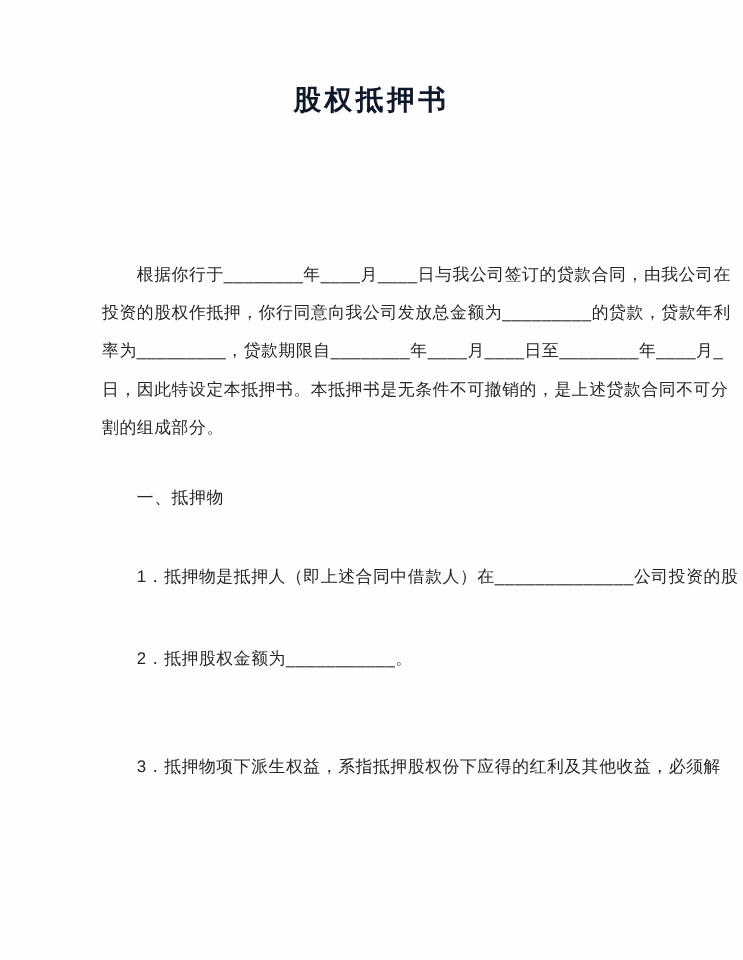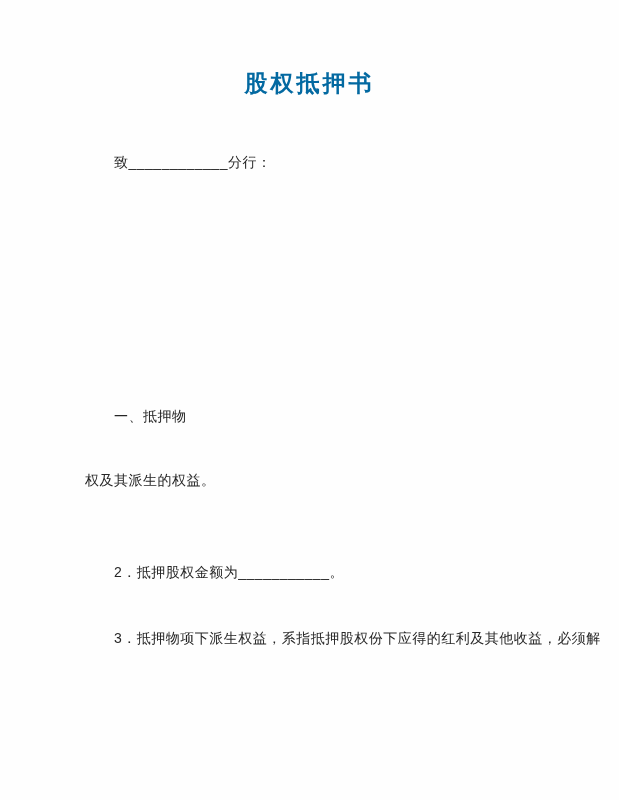--- a/index.html
+++ b/index.html
@@ -19,62 +19,66 @@
   .title {
     position: absolute;
     top: 68px;
     left: 0;
     width: 619px;
     margin: 0;
     text-align: center;
     font-size: 23px;
     font-weight: bold;
     letter-spacing: 3px;
-    color: #0369a1;
+    color: #0f172a;
   }
   .block {
     position: absolute;
     left: 85px;
     width: 500px;
   }
   .line {
     margin: 0;
     font-size: 14px;
     line-height: 32px;
     white-space: nowrap;
     letter-spacing: 0.5px;
   }
   .indent {
     padding-left: 29px;
   }
   .salutation-block { top: 146px; }
   .intro-block      { top: 212px; }
-  .heading-block    { top: 400px; }
+  .heading-block    { top: 400px; font-family: Liberation Serif, serif; }
   .item1-block      { top: 464px; }
-  .item2-block      { top: 556px; }
+  .item2-block      { top: 532px; }
   .item3-block      { top: 622px; }
 </style>
 </head>
 <body>
 
 <div class="page">
 
   <h1 class="title">股权抵押书</h1>
 
-  <div class="block salutation-block">
-    <p class="line indent">致____________分行：</p>
+
+  <div class="block intro-block">
+    <p class="line indent">根据你行于________年____月____日与我公司签订的贷款合同，由我公司在</p>
+    <p class="line">投资的股权作抵押，你行同意向我公司发放总金额为_________的贷款，贷款年利</p>
+    <p class="line">率为_________，贷款期限自________年____月____日至________年____月_</p>
+    <p class="line">日，因此特设定本抵押书。本抵押书是无条件不可撤销的，是上述贷款合同不可分</p>
+    <p class="line">割的组成部分。</p>
   </div>
-
 
   <div class="block heading-block">
     <p class="line indent">一、抵押物</p>
   </div>
 
   <div class="block item1-block">
-    <p class="line">权及其派生的权益。</p>
+    <p class="line indent">1．抵押物是抵押人（即上述合同中借款人）在______________公司投资的股</p>
   </div>
 
   <div class="block item2-block">
     <p class="line indent">2．抵押股权金额为___________。</p>
   </div>
 
   <div class="block item3-block">
     <p class="line indent">3．抵押物项下派生权益，系指抵押股权份下应得的红利及其他收益，必须解</p>
   </div>
 

